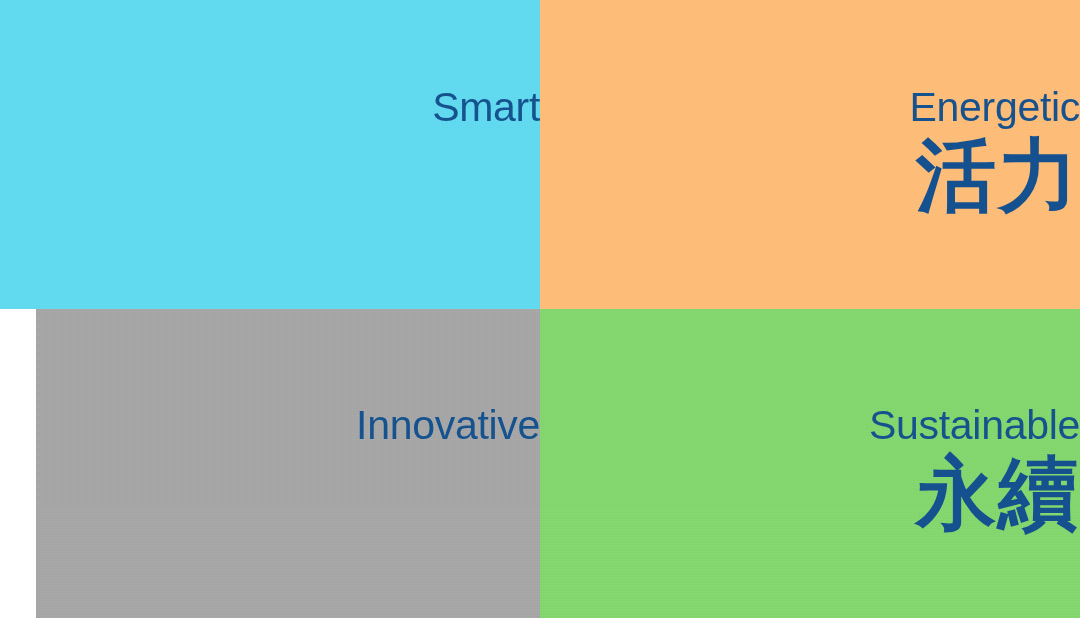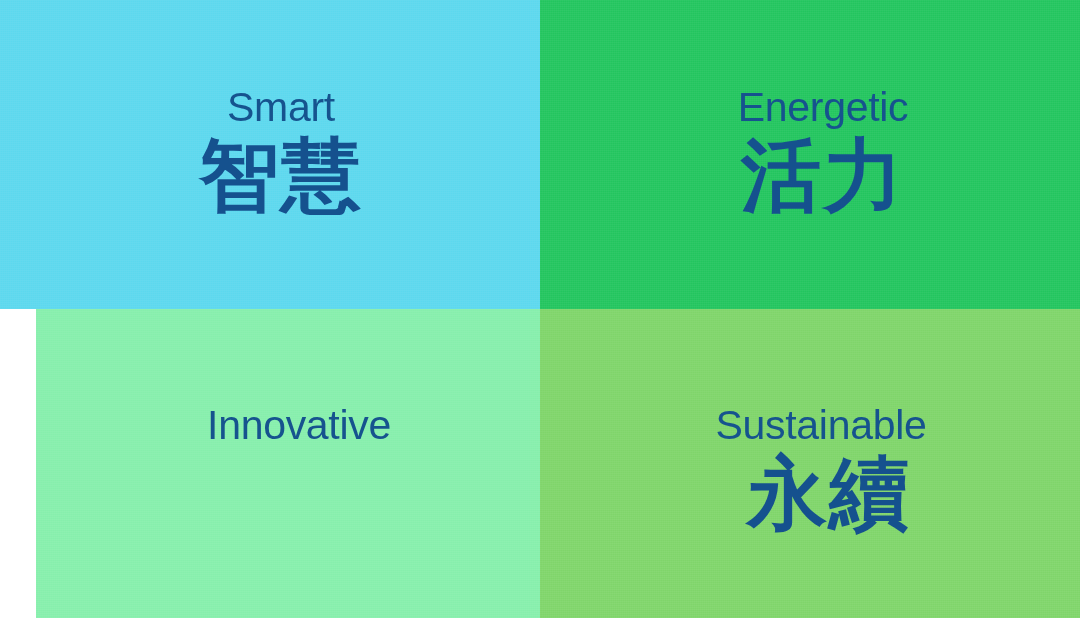--- a/index.html
+++ b/index.html
@@ -50,21 +50,21 @@
 
   .quad-a { background: #5CD8EE; }
   .quad-b { background: #F9DE63; }
   .quad-c { background: #B98BE0; }
   .quad-d { background: #7FD56A; }
 
   .textblock {
     position: absolute;
     left: 0;
     width: 100%;
-    text-align: center;
+    text-align: right;
     z-index: 2;
     line-height: 1;
   }
 
   
   .quad-a .textblock,
   .quad-b .textblock { top: 86px; }
 
   
   .quad-c .textblock,
@@ -103,32 +103,31 @@
   .quad-d .zh { padding-left: 38px; }
 </style>
 </head>
 <body>
 
 <div id="grid">
 
   <div class="quad quad-a" style="background: rgb(92, 216, 238);">
     <div class="textblock">
       <span class="en">Smart</span>
-      <span class="zh">智慧</span>
     </div>
   </div>
 
-  <div class="quad quad-b" style="background: #22c55e;">
+  <div class="quad quad-b" style="background: #fdba74;">
     <div class="textblock">
       <span class="en">Energetic</span>
       <span class="zh">活力</span>
     </div>
   </div>
 
-  <div class="quad quad-c" style="background: #86efac; margin-left: 36px;">
+  <div class="quad quad-c" style="background: #a3a3a3; margin-left: 36px;">
     <div class="textblock">
       <span class="en">Innovative</span>
     </div>
   </div>
 
   <div class="quad quad-d" style="background: rgb(127, 213, 106);">
     <div class="textblock">
       <span class="en">Sustainable</span>
       <span class="zh">永續</span>
     </div>

